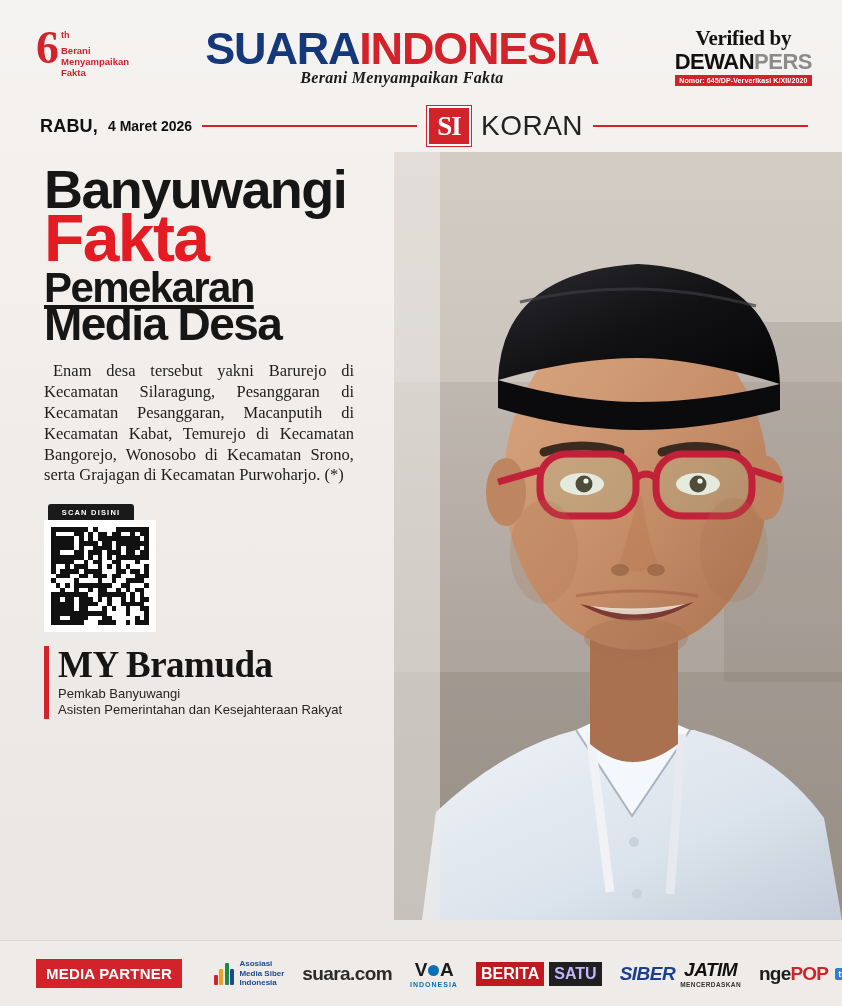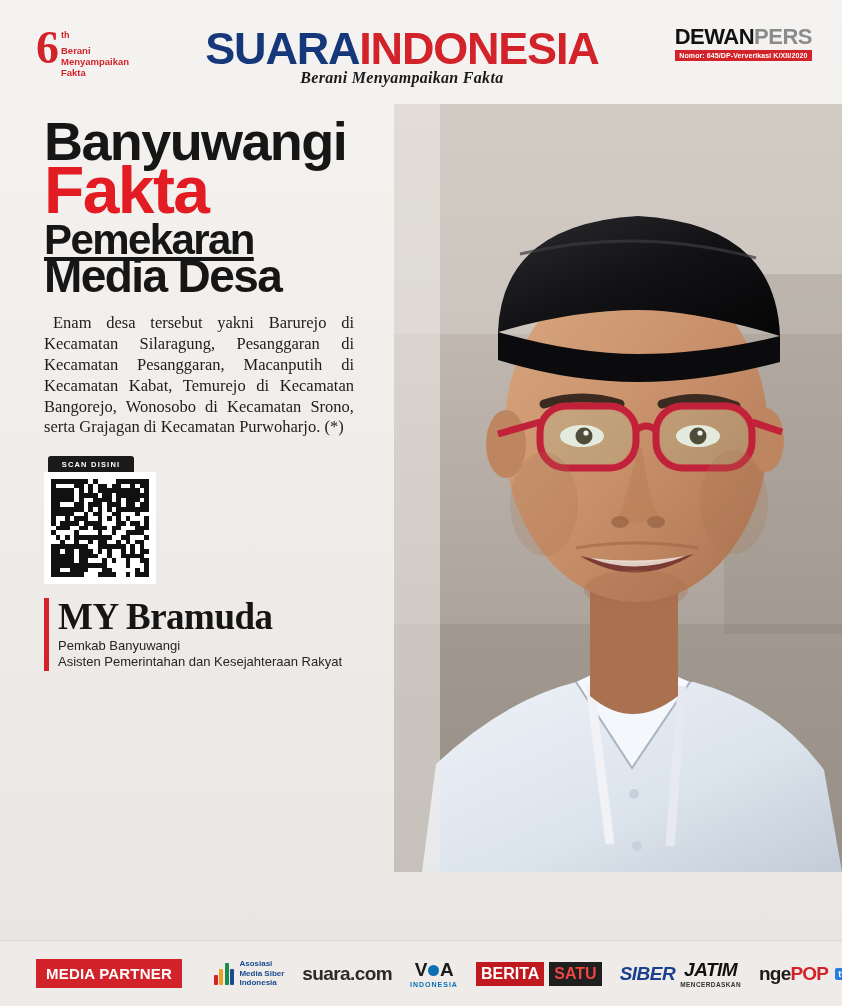--- a/index.html
+++ b/index.html
@@ -229,21 +229,21 @@
   .amsi-mark { display: flex; gap: 1.5px; align-items: flex-end; }
   .amsi-mark s { display: block; width: 4px; border-radius: 1px; }
   .amsi-txt { font-size: 8px; line-height: 1.18; color: #1b4b8f; font-weight: bold; }
 
   .suara-com { font-size: 19px; font-weight: bold; color: #2b2b2b; letter-spacing: -0.6px; }
   .voa-v { font-size: 19px; font-weight: bold; color: #1b1b1b; letter-spacing: -0.5px; }
   .voa-dot { display:inline-block; width: 11px; height: 11px; border-radius: 50%; background: #0a6fb5; margin: 0 1px; vertical-align: middle; }
   .voa-sub { font-size: 7px; font-weight: bold; color: #0a6fb5; letter-spacing: 1px; text-align: center; }
 
   .bs-left { background: #c0191f; color: #fff; font-weight: bold; font-size: 16px; padding: 3px 5px; }
-  .bs-right { background: #1f1f1f; color: #ef4444; font-weight: bold; font-size: 16px; padding: 3px 5px; }
+  .bs-right { background: #1f1f1f; color: #c4b5fd; font-weight: bold; font-size: 16px; padding: 3px 5px; }
 
   .siber { font-size: 19px; font-weight: bold; color: #1b3f8f; font-style: italic; letter-spacing: -0.5px; }
   .jatim { font-size: 19px; font-weight: bold; color: #111; font-style: italic; letter-spacing: -0.5px; }
   .jatim-sub { font-size: 6.5px; font-weight: bold; color: #333; letter-spacing: 0.4px; }
 
   .ngepop { font-size: 19px; font-weight: bold; letter-spacing: -0.8px; }
   .ngepop .a { color: #1b1b1b; }
   .ngepop .b { color: #d2232a; }
   .ngepop-tv { background: #2a7de1; color:#fff; font-size: 9px; font-weight:bold; padding: 1px 3px; border-radius: 2px; margin-left: 2px; }
 </style>
@@ -267,27 +267,36 @@
     </div>
 
     <div class="brand">
       <div class="brand-title">
         <span class="s1">SUARA</span><span class="s2">INDONESIA</span>
       </div>
       <div class="brand-sub">Berani Menyampaikan Fakta</div>
     </div>
 
     <div class="verified">
+      <div class="verified-top">Verified by</div>
       <div class="verified-mid">
         <span class="d">DEWAN</span><span class="p">PERS</span>
       </div>
       <div class="verified-badge">Nomor: 645/DP-Ververikasi K/XII/2020</div>
     </div>
   </div>
 
+  <div class="datebar">
+    <div class="date-day">RABU,</div>
+    <div class="date-rest">4 Maret 2026</div>
+    <div class="rule"></div>
+    <div class="si-logo">SI</div>
+    <div class="koran">KORAN</div>
+    <div class="rule"></div>
+  </div>
 
   <div class="body-wrap">
 
     <div class="photo">
       <svg width="448" height="768" viewBox="0 0 448 768">
         <defs>
           <linearGradient id="bgg" x1="0" y1="0" x2="0" y2="1">
             <stop offset="0%" stop-color="#cfc8c1"></stop>
             <stop offset="45%" stop-color="#b8b0a8"></stop>
             <stop offset="100%" stop-color="#9d958c"></stop>

